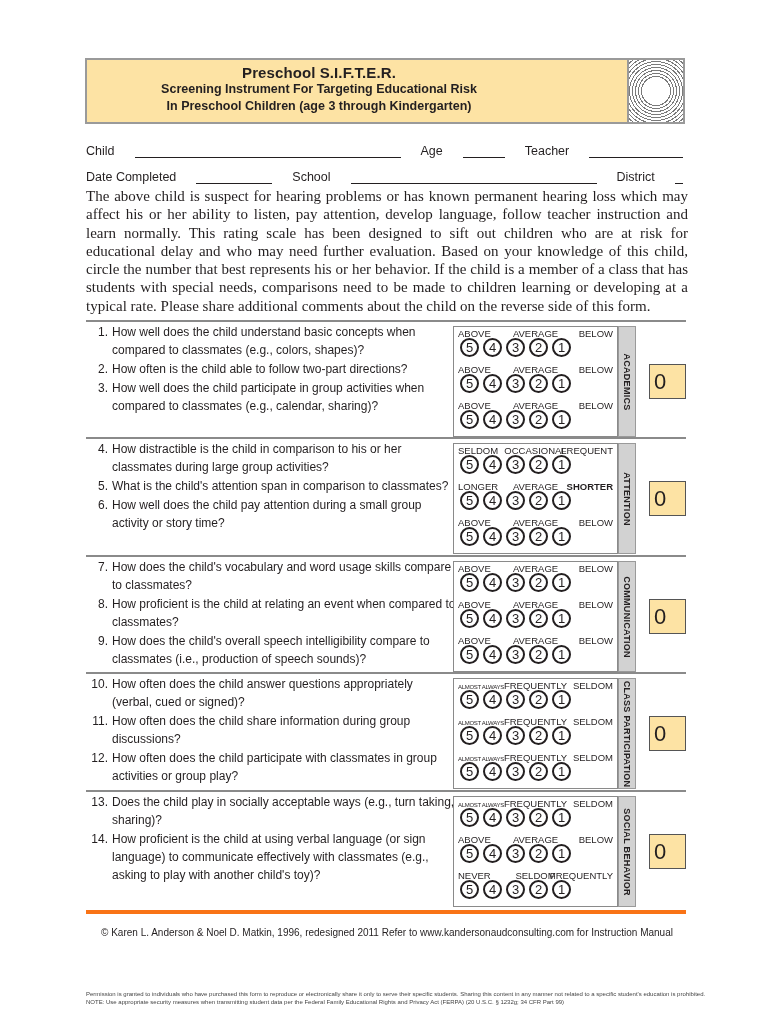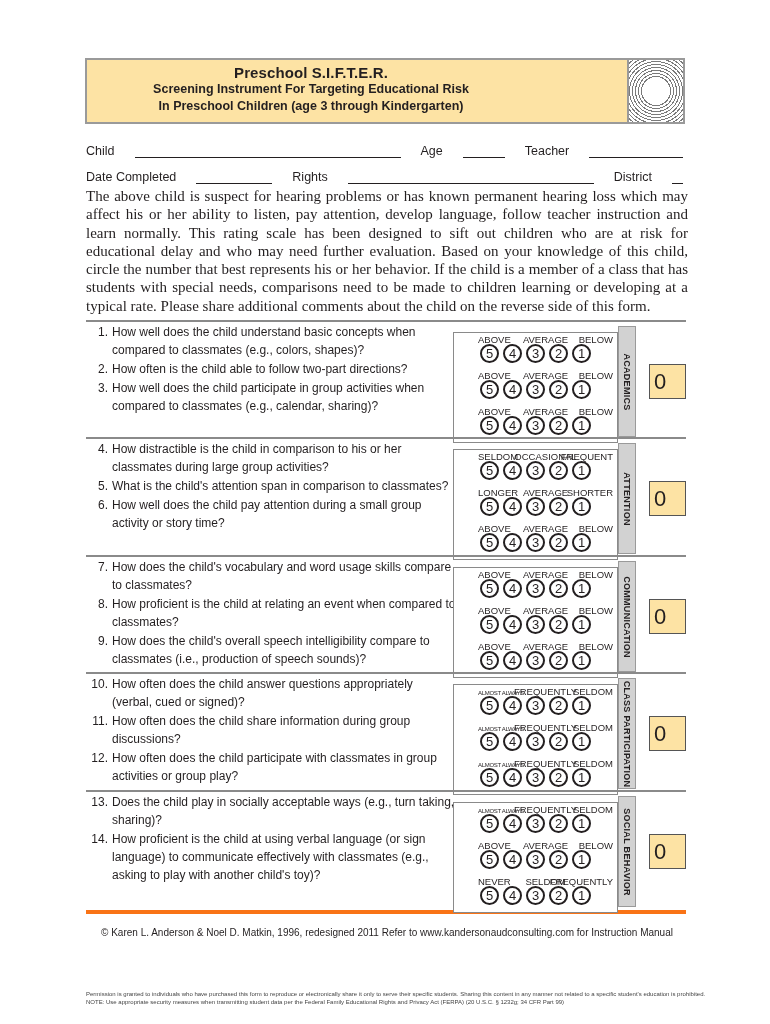--- a/index.html
+++ b/index.html
@@ -1,34 +1,34 @@
 <!DOCTYPE html>
 <html><head>
   <meta charset="utf-8">
   <style>
     html, body { margin:0; padding:0; background:#ffffff; }
     body { width:770px; height:1024px; position:relative; overflow:hidden; font-family:"DejaVu Sans", sans-serif; color:#231f20; }
     .header { position:absolute; left:85px; top:58px; width:600px; height:66px; border:2px solid #9a9a9a; background:#fde3a4; box-sizing:border-box; }
-    .header .titles { position:absolute; left:0; top:0; width:448px; text-align:center; }
+    .header .titles { position:absolute; left:8px; top:0; width:448px; text-align:center; }
     .header .t1 { font-family:"Liberation Sans", sans-serif; font-weight:bold; font-size:15px; margin-top:4px; letter-spacing:0.1px; }
     .header .t2, .header .t3 { font-family:Liberation Sans, sans-serif; font-weight:bold; font-size:12.5px; line-height:17px; }
     .header .logo { position:absolute; right:0; top:0; width:54px; height:62px; border-left:2px solid #9a9a9a;
       background: repeating-radial-gradient(circle at 50% 50%, #ffffff 0 2px, #7a7a7a 2px 3px), #cfcfcf; }
     .header .logo .hole { position:absolute; left:14px; top:18px; width:26px; height:26px; border-radius:50%; background:#ffffff; }
     .field-row { position:absolute; left:86px; width:600px; font-family:"Liberation Sans", sans-serif; font-size:12.5px; display:flex; align-items:flex-end;gap:17px; }
     .field-row .lbl { white-space:nowrap; }
     .field-row .line { border-bottom:1px solid #231f20; height:12px; margin:0 3px; }
     .intro { position:absolute; left:86px; top:187px; width:602px; font-family:"Liberation Serif", serif; font-size:15px; line-height:18.3px; text-align:justify; }
     .section { position:absolute; left:86px; width:600px; border-top:2px solid #8a8a8a; }
     .section.last { border-bottom:4px solid #f97316; }
     .qlist { position:absolute; left:0; top:0; width:370px; font-family:"Liberation Sans", sans-serif; font-size:12px; line-height:18px; }
     .q { display:flex; margin-top:1px; }
     .q .num { width:22px; text-align:right; flex:none; padding-right:4px; }
     .q .txt { flex:1; }
-    .rating { position:absolute; left:367px; top:10px; width:165px; height:111px; border:1px solid #8a8a8a; box-sizing:border-box; background:#fff;padding-left:20px; }
+    .rating { position:absolute; left:367px; top:4px; width:165px; height:111px; border:1px solid #8a8a8a; box-sizing:border-box; background:#fff; }
     .rrow { position:relative; height:36px; }
     .rlabels { position:absolute; left:0; top:1px; width:100%; height:11px; font-family:"Liberation Sans", sans-serif; font-size:9.5px; line-height:11px; }
     .rlabels span { position:absolute; white-space:nowrap; }
     .rlabels .small { font-size:6px; letter-spacing:-0.3px; top:2px; }
     .circles { position:absolute; left:6px; top:11px; display:flex; }
     .circle { width:19px; height:19px; border:2px solid #231f20; border-radius:50%; box-sizing:border-box; margin-right:4px; display:flex; align-items:center; justify-content:center; font-family:"Liberation Sans", sans-serif; font-size:13px; line-height:1; }
     .sidebar { position:absolute; left:532px; top:4px; width:18px; height:111px; background:#d2d2d2; border:1px solid #9a9a9a; box-sizing:border-box; }
     .sidebar span { position:absolute; left:50%; top:50%; transform:translate(-50%,-50%) rotate(90deg); white-space:nowrap; font-family:"Liberation Sans", sans-serif; font-weight:bold; font-size:9px; letter-spacing:0.3px; }
     .score { position:absolute; left:563px; top:42px; width:37px; height:35px; background:#fde3a4; border:1px solid #555; box-sizing:border-box; font-family:"Liberation Sans", sans-serif; font-size:22px; padding-left:4px; line-height:33px; }
     .copyright { position:absolute; left:86px; top:927px; width:602px; text-align:center; font-family:"Liberation Sans", sans-serif; font-size:10px; }
@@ -52,21 +52,21 @@
   <span class="lbl">Child</span>
   <span class="line" style="width:266px;"></span>
   <span class="lbl">Age</span>
   <span class="line" style="width:42px;"></span>
   <span class="lbl">Teacher</span>
   <span class="line" style="flex:1;"></span>
 </div>
 <div class="field-row" style="top:170px;">
   <span class="lbl">Date Completed</span>
   <span class="line" style="width:76px;"></span>
-  <span class="lbl">Rights</span>
+  <span class="lbl">School</span>
   <span class="line" style="width:246px;"></span>
   <span class="lbl">District</span>
   <span class="line" style="flex:1;"></span>
 </div>
 
 <div class="intro">The above child is suspect for hearing problems or has known permanent hearing loss which may affect his or her ability to listen, pay attention, develop language, follow teacher instruction and learn normally. This rating scale has been designed to sift out children who are at risk for educational delay and who may need further evaluation. Based on your knowledge of this child, circle the number that best represents his or her behavior. If the child is a member of a class that has students with special needs, comparisons need to be made to children learning or developing at a typical rate. Please share additional comments about the child on the reverse side of this form.</div>
 
 <div id="sections">
     <div class="section" style="top: 320px; height: 117px;">
       <div class="qlist">
@@ -159,21 +159,21 @@
             <div class="circle">4</div>
             <div class="circle">3</div>
             <div class="circle">2</div>
             <div class="circle">1</div>
           </div>
         </div>
         <div class="rrow">
           <div class="rlabels">
             <span style="left: 4px;">LONGER</span>
             <span style="left: 50%; transform: translateX(-50%);">AVERAGE</span>
-            <span style="right: 4px;">SHORTER</span>
+            <span style="right: 4px; font-weight: bold;">SHORTER</span>
           </div>
           <div class="circles">
             <div class="circle">5</div>
             <div class="circle">4</div>
             <div class="circle">3</div>
             <div class="circle">2</div>
             <div class="circle">1</div>
           </div>
         </div>
         <div class="rrow">

